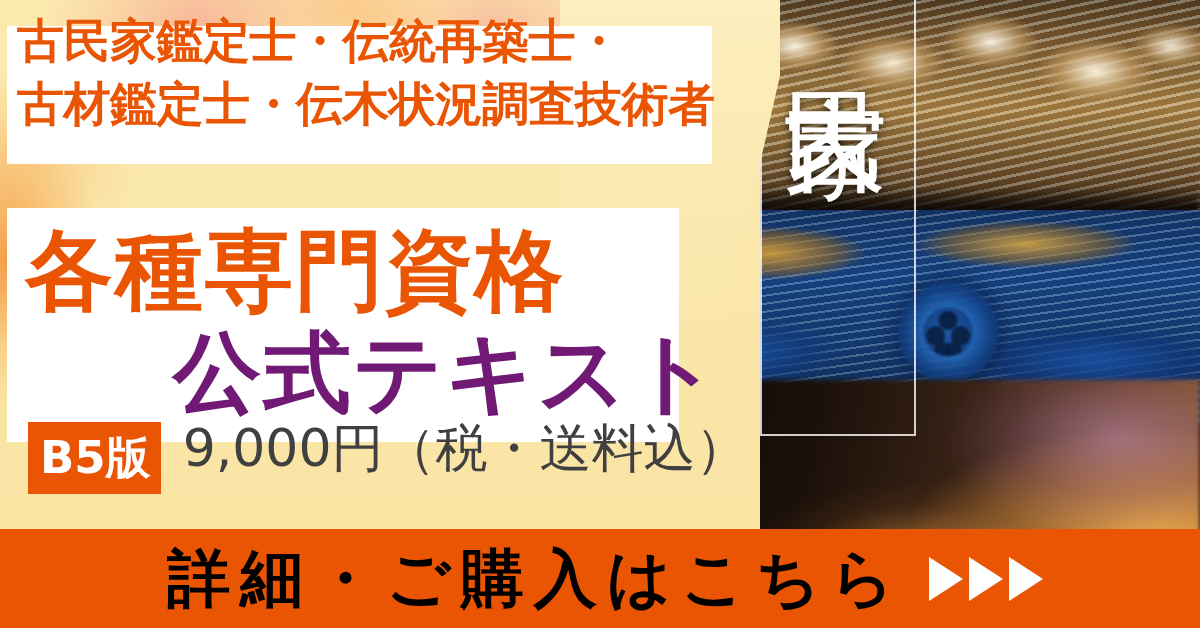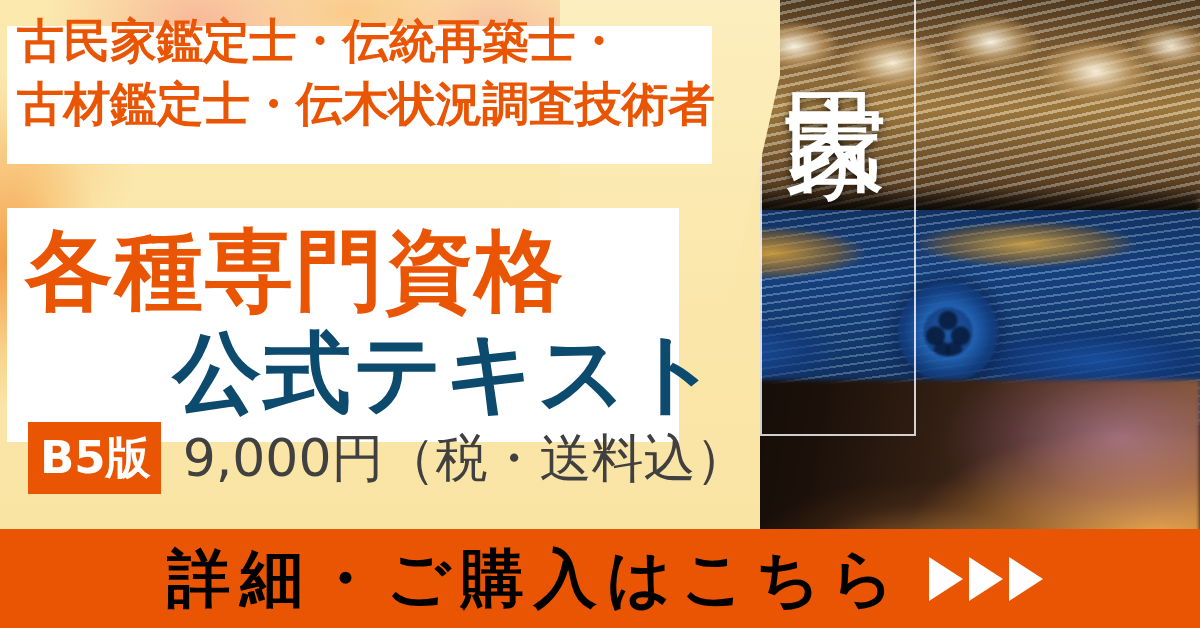--- a/index.html
+++ b/index.html
@@ -166,30 +166,30 @@
   }
   .main-l1{
     position:absolute; left:18px; top:14px;
     color:#EA5504;
     font-family:"DejaVu Sans","Liberation Sans",sans-serif;
     font-weight:700; font-size:88px; line-height:1.12; letter-spacing:2px;
     white-space:nowrap;
   }
   .main-l2{
     position:absolute; left:166px; top:116px;
-    color:#0c4a6e;
+    color:#701a75;
     font-family:"DejaVu Sans","Liberation Sans",sans-serif;
     font-weight:700; font-size:88px; line-height:1.12; letter-spacing:2px;
     white-space:nowrap;
   }
 
   
   .price-row{
     position:absolute; left:18px; top:422px; height:72px;
-    display:flex; align-items:center;padding-left:10px;
+    display:flex; align-items:flex-start;padding-left:10px;
   }
   .badge{
     background:#EA5504; color:#fff;
     font-family:"DejaVu Sans","Liberation Sans",sans-serif;
     font-weight:700; font-size:45px; line-height:1;
     padding:13px 10px 14px 12px;
     letter-spacing:0;
     white-space:nowrap;
   }
   .price{

